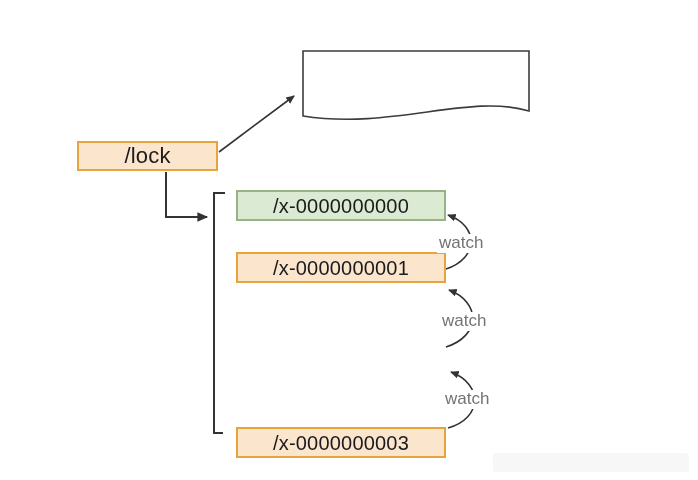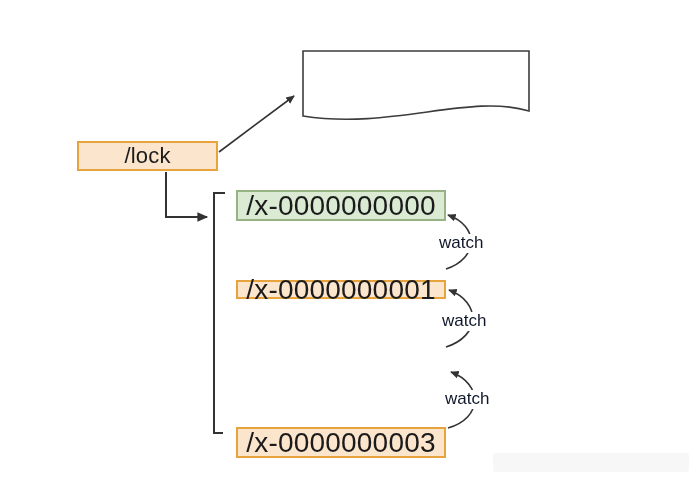--- a/index.html
+++ b/index.html
@@ -5,37 +5,37 @@
   html,body{margin:0;padding:0;background:#fff;}
   .stage{
     position:relative;width:698px;height:480px;overflow:hidden;
     background:var(--canvas-bg,#fff);
     font-family:"Liberation Sans",sans-serif;color:var(--text,#1b1b1b);
   }
   .layer{position:absolute;left:0;top:0;width:698px;height:480px;}
   .node{
     position:absolute;box-sizing:border-box;display:flex;
     align-items:center;justify-content:center;
-    font-size:28px;line-height:1;letter-spacing:0.2px;z-index:2;
+    font-size:20px;line-height:1;letter-spacing:0.2px;z-index:2;
   }
   .node.orange{background:var(--orange-fill,#FCE5CD);border:2px solid var(--orange-border,#E7A33D);}
   .node.green{background:var(--green-fill,#DAEAD3);border:2px solid var(--green-border,#97B386);}
   #lock-node{left:77px;top:141px;width:141px;height:30px;font-size:22px;}
   #node-0{left:236px;top:190px;width:210px;height:31px;}
-  #node-1{left:236px;top:280px;width:210px;height:19px;}
+  #node-1{left:236px;top:252px;width:210px;height:31px;}
   #node-2{left:236px;top:345px;width:210px;height:31px;}
   #node-3{left:236px;top:427px;width:210px;height:31px;align-items:center;}
   .doc-label{
     position:absolute;left:303px;top:61px;width:226px;height:22px;
     display:flex;align-items:center;justify-content:center;
     font-size:16px;color:#2e2e2e;z-index:2;letter-spacing:0.2px;
   }
   .watch{
     position:absolute;z-index:3;background:var(--canvas-bg,#fff);
-    font-size:17px;color:#0f172a;padding:0 2px;line-height:1.1;
+    font-size:17px;color:#737373;padding:0 2px;line-height:1.1;
   }
   #watch-0{left:437px;top:234px;}
   #watch-1{left:440px;top:312px;}
   #watch-2{left:443px;top:390px;}
   .band{
     position:absolute;left:493px;top:453px;width:196px;height:19px;
     background:var(--band-bg,#F7F7F7);border-radius:3px;z-index:1;
   }
   svg .edge{fill:none;stroke:var(--line,#333);stroke-width:1.6px;}
   svg .thick{stroke-width:2px;}

